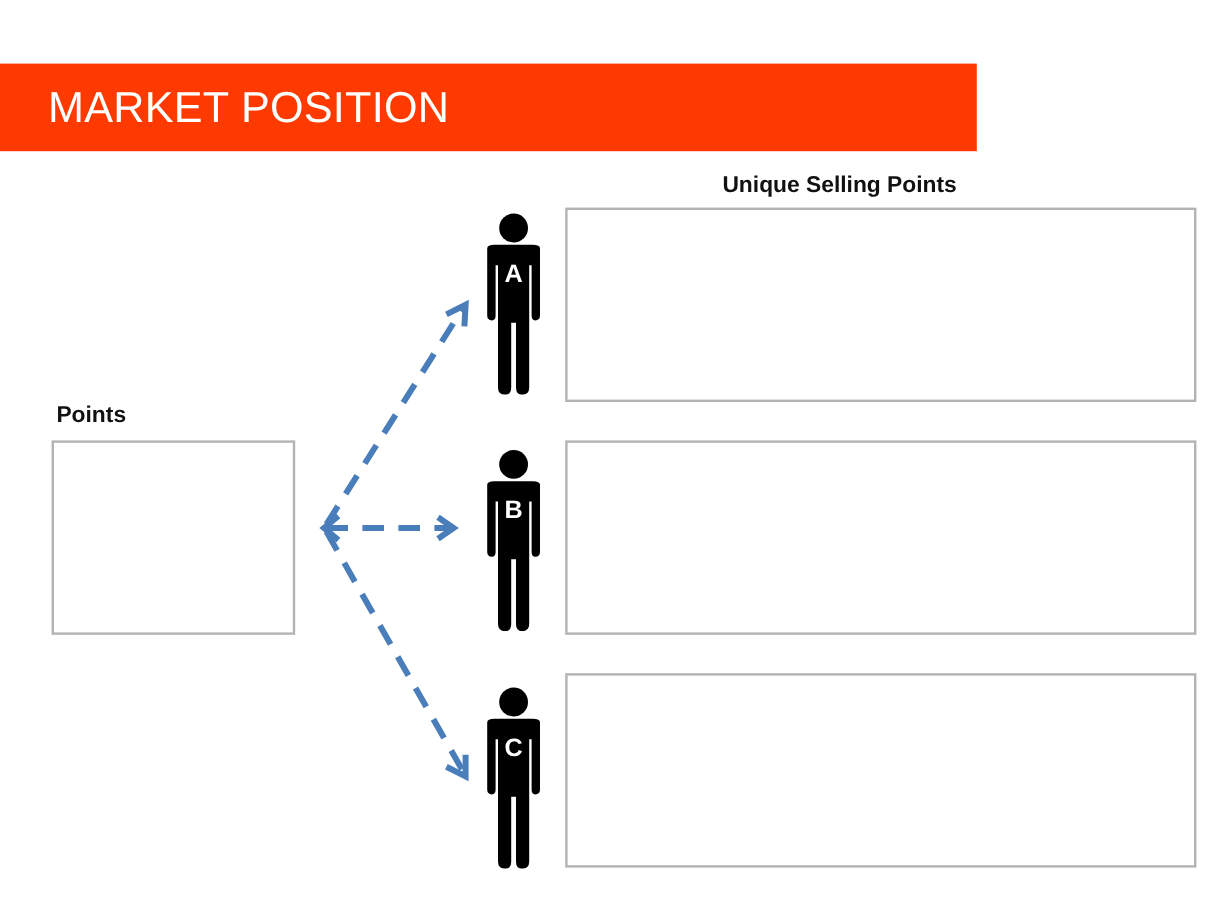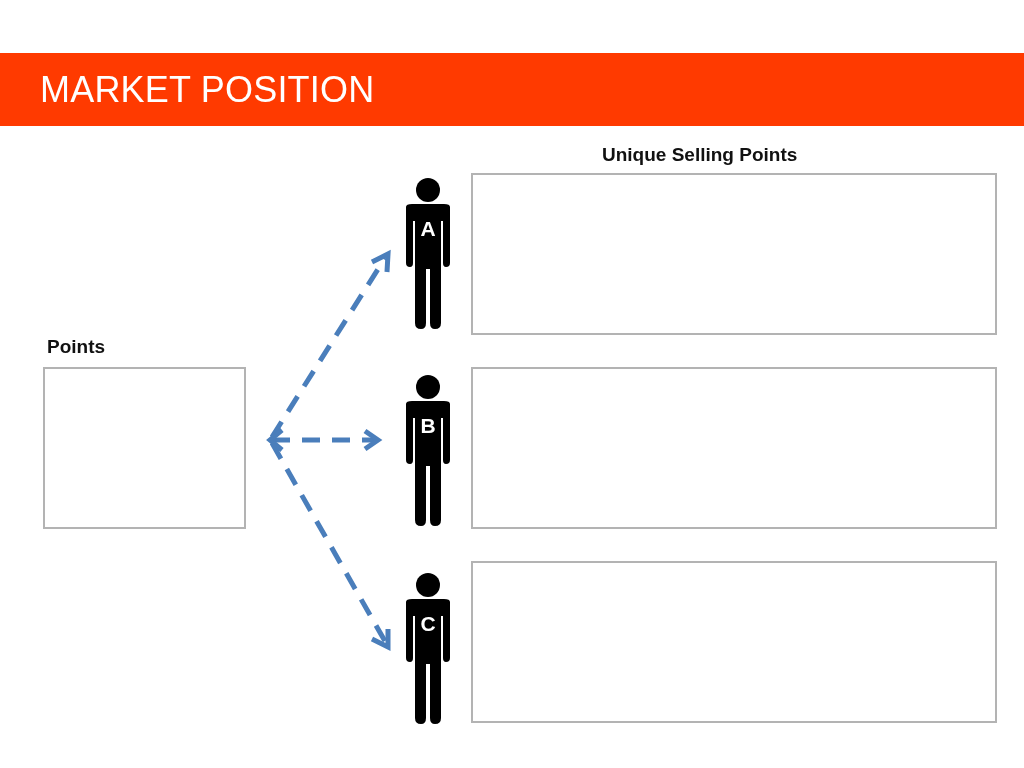--- a/index.html
+++ b/index.html
@@ -1,21 +1,21 @@
 <!DOCTYPE html>
 <html><head>
 <meta charset="utf-8">
 <style>
   html, body { margin: 0; padding: 0; }
   body {
     width: 1024px; height: 768px; background: #ffffff; position: relative; overflow: hidden;
     font-family: "Liberation Sans", "DejaVu Sans", sans-serif;
   }
   .title-bar {
-    position: absolute; left: 0; top: 53px; width: 1024px; height: 73px;
+    position: absolute; left: 0; top: 53px; width: 814px; height: 73px;
     background: #ff3a00;
     text-decoration: underline;
   }
   .title-text {
     position: absolute; left: 40px; top: 16px; color: #ffffff;
     font-size: 36px; font-weight: normal; letter-spacing: 0.2px;
     font-family: "Liberation Sans", "DejaVu Sans", sans-serif;
   }
   .label {
     position: absolute; font-weight: bold; font-size: 19px; color: #111;

